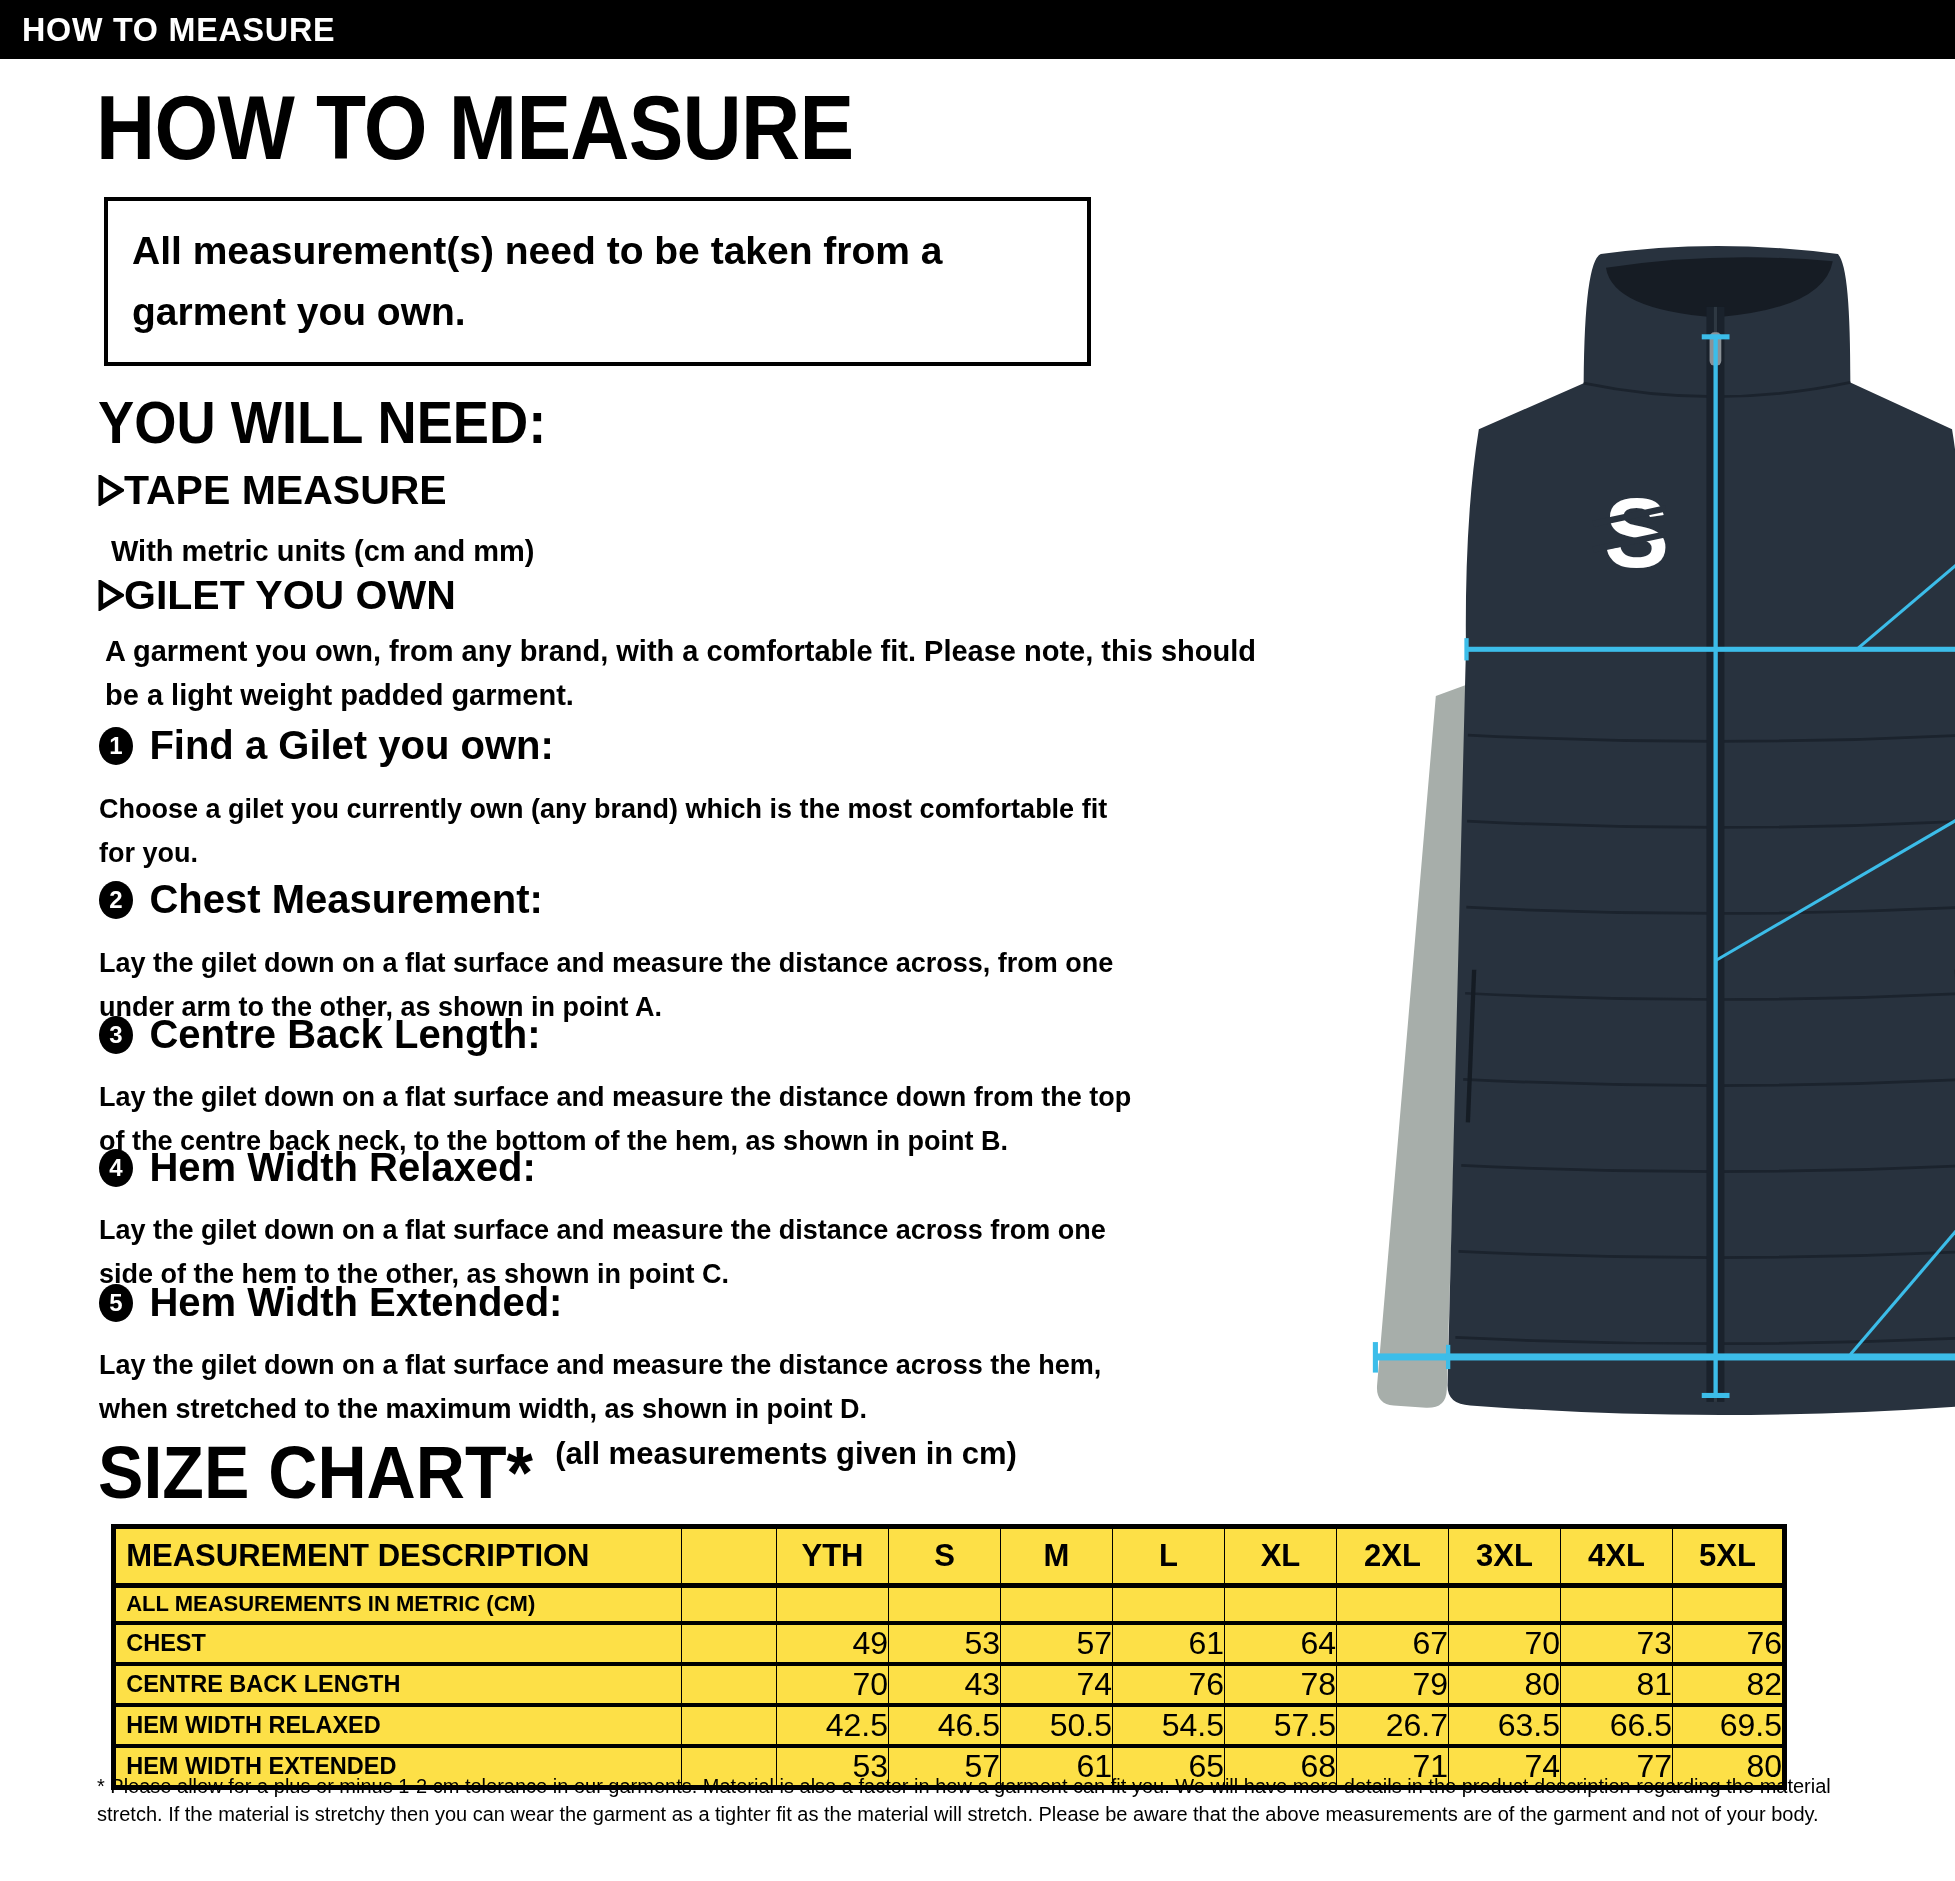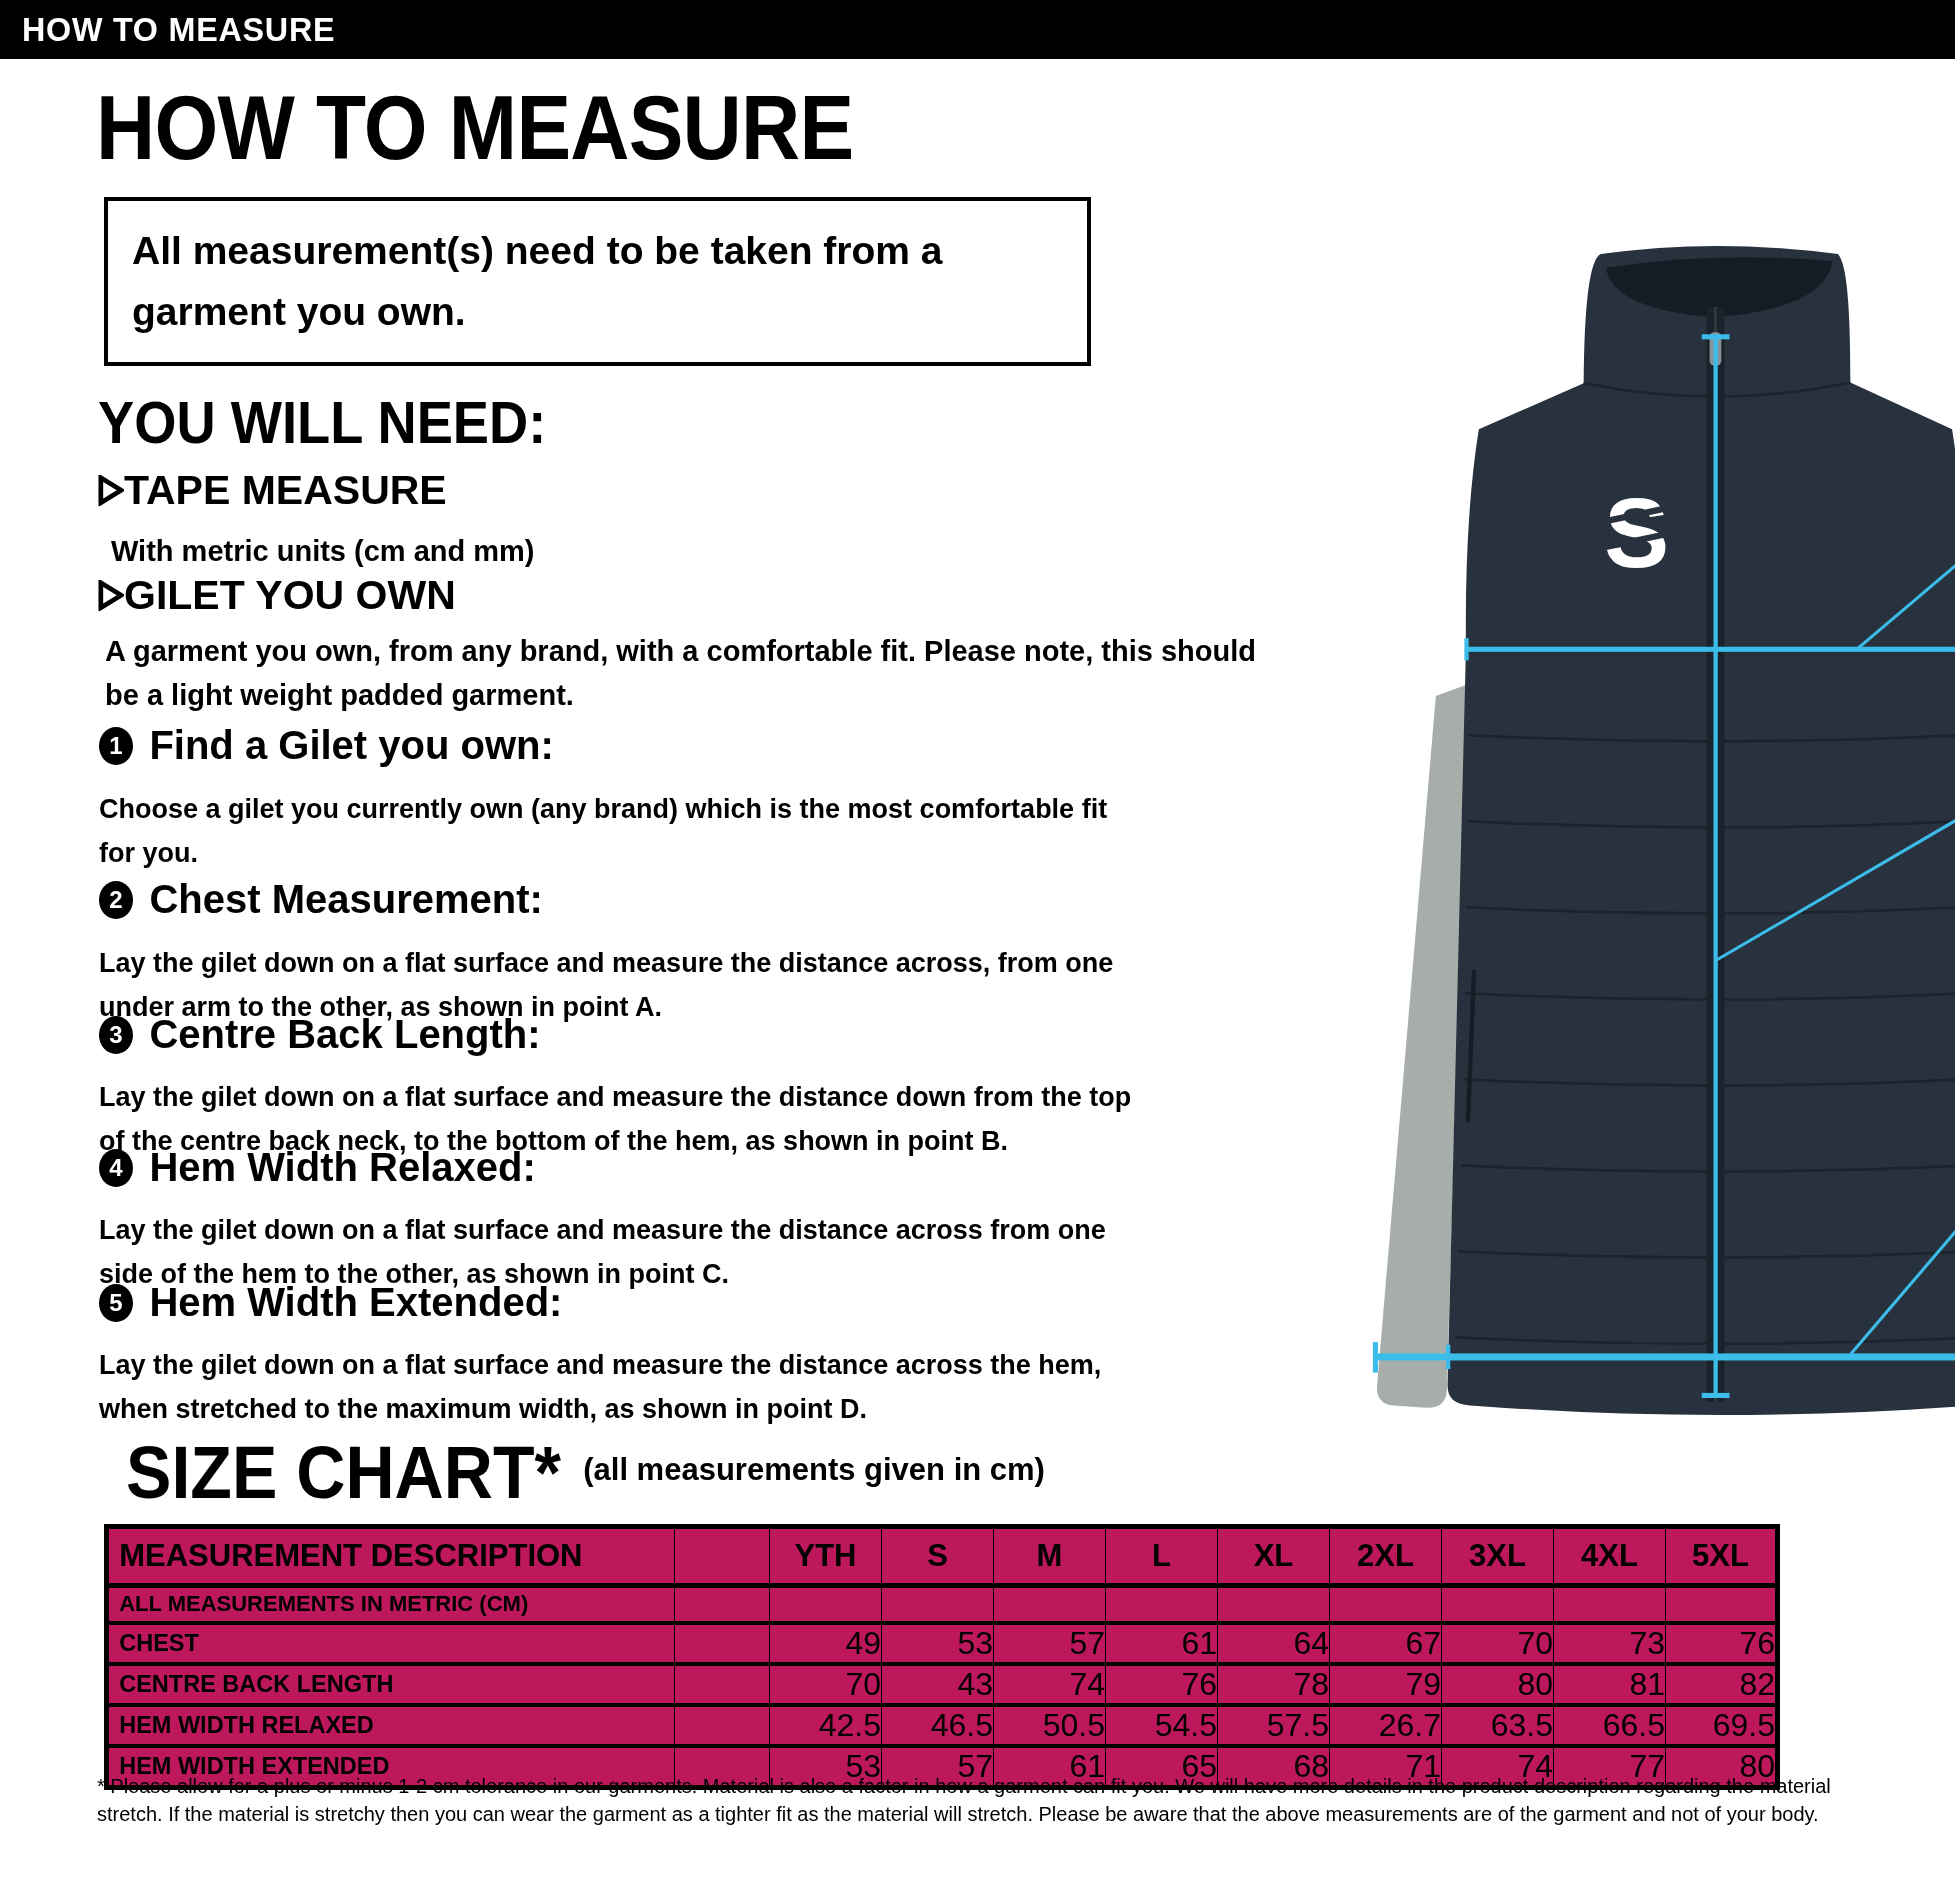--- a/index.html
+++ b/index.html
@@ -46,27 +46,27 @@
   }
   .step-title { font-size:40px; font-weight:bold; white-space:nowrap; }
   .step-body { position:absolute; left:99px; font-size:27px; font-weight:bold; line-height:1.63; white-space:nowrap; }
   .s1h { left:99px; top:723px; } .s1b { top:787px; }
   .s2h { left:99px; top:877px; } .s2b { top:941px; }
   .s3h { left:99px; top:1012px; } .s3b { top:1075px; }
   .s4h { left:99px; top:1145px; } .s4b { top:1208px; }
   .s5h { left:99px; top:1280px; } .s5b { top:1343px; }
 
   
-  .sc-head { position:absolute; left:98px; top:1436px; display:flex; align-items:center;margin-left:28px; }
+  .sc-head { position:absolute; left:98px; top:1436px; display:flex; align-items:flex-start; }
   .sc-title { font-size:74px; font-weight:bold; line-height:1; transform:scaleX(0.92); transform-origin:left bottom; white-space:nowrap; }
   .sc-sub { font-size:31px; font-weight:bold; margin-left:-15.6px; padding-bottom:6.3px; white-space:nowrap; }
   table.size-chart {
-    position:absolute; left:104px; top:1524px;
+    position:absolute; left:111px; top:1524px;
     border-collapse:collapse; table-layout:fixed;
-    width:1670px; background:#be185d;
+    width:1670px; background:#fde047;
     border:5.1px solid #000;
   }
   table.size-chart td { border-left:1.6px solid #000; vertical-align:middle; overflow:hidden; }
   table.size-chart td:first-child { border-left:none; }
   tr.hdr  { height:59px; border-bottom:5.5px solid #000; }
   tr.mrow { height:37px;  border-bottom:4.7px solid #000; }
   tr.drow { height:37px;  border-bottom:4.7px solid #000; }
   tr.drow:last-child { border-bottom:none; }
   .td-desc  { font-size:31px; font-weight:bold; padding-left:10.2px; white-space:nowrap; transform-origin:left center; }
   .td-size  { font-size:31px; font-weight:bold; text-align:center; }

